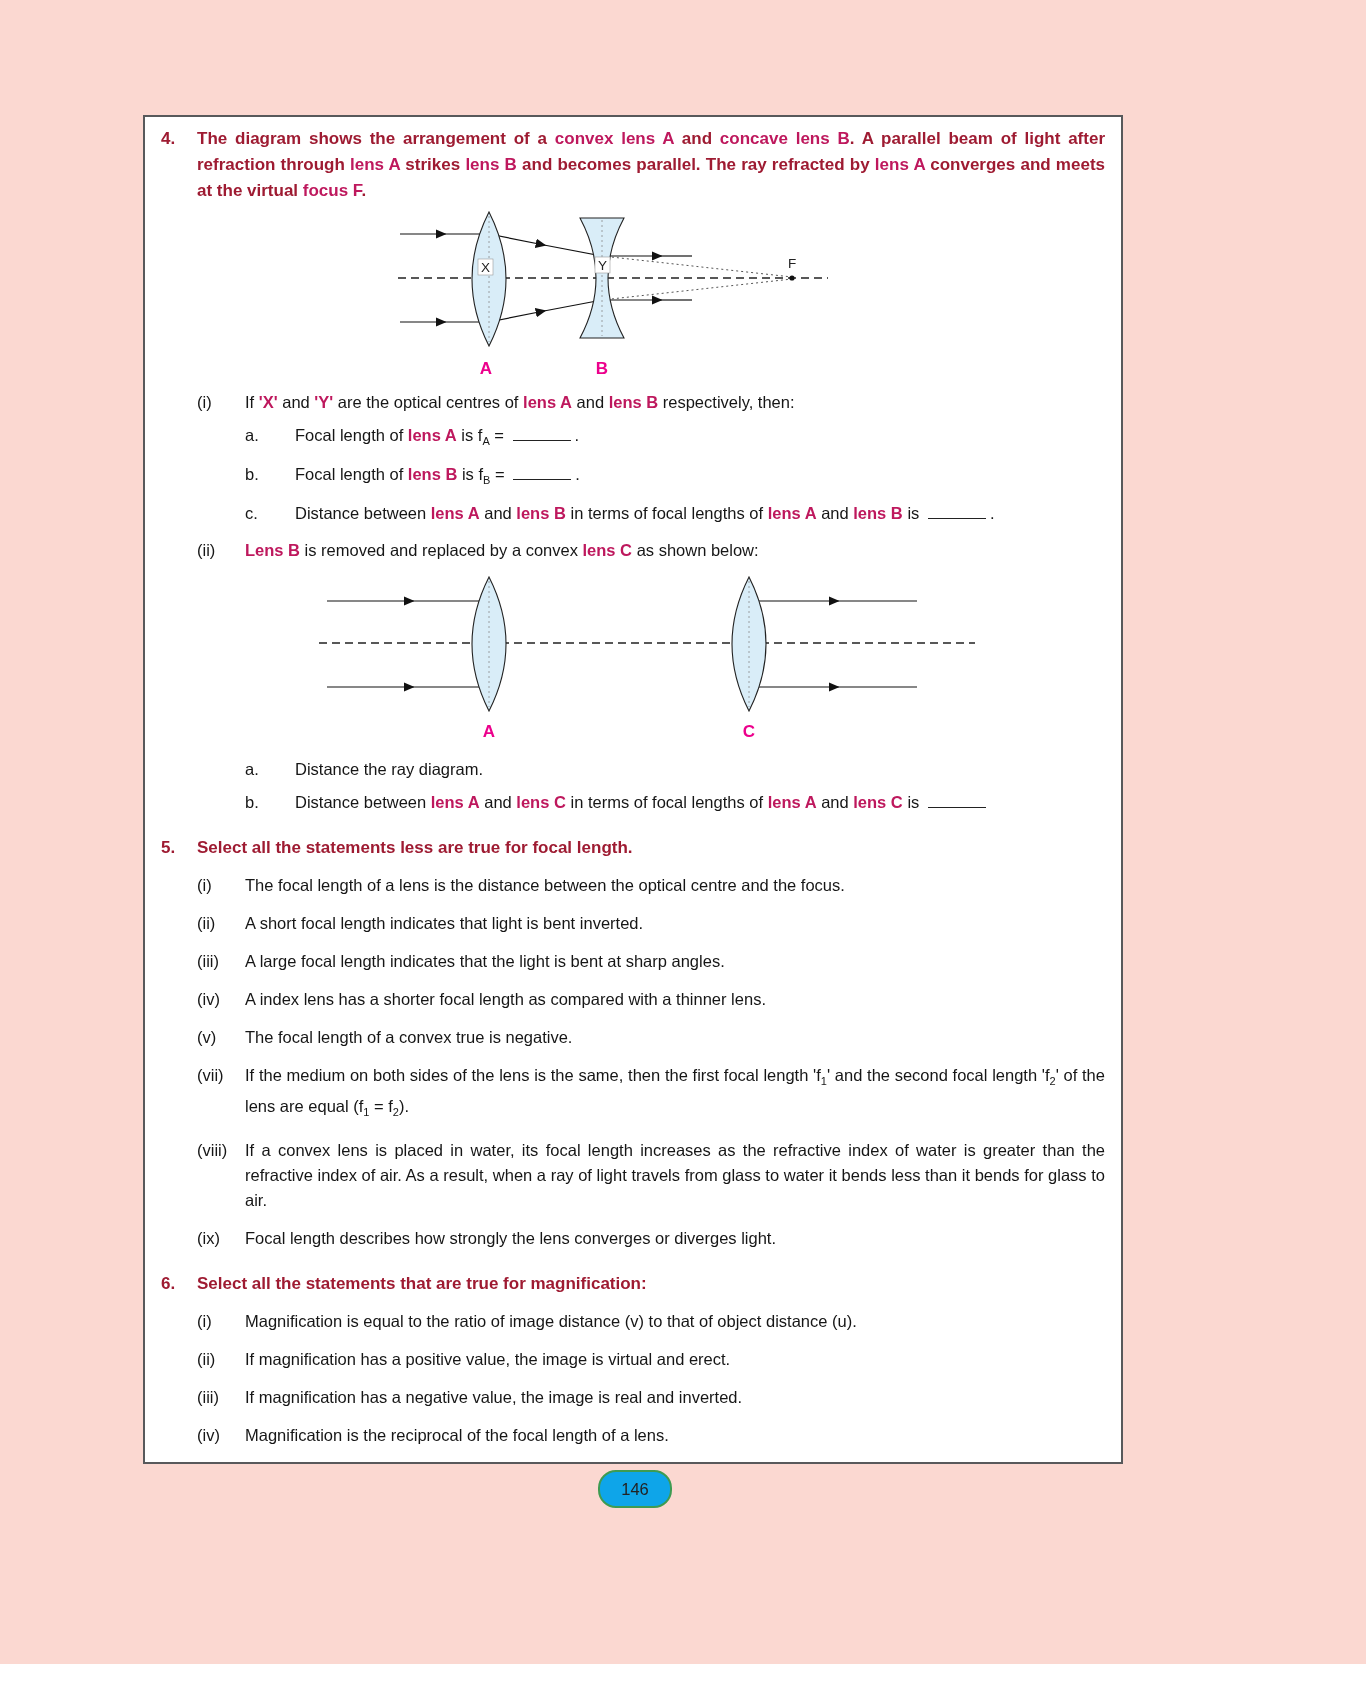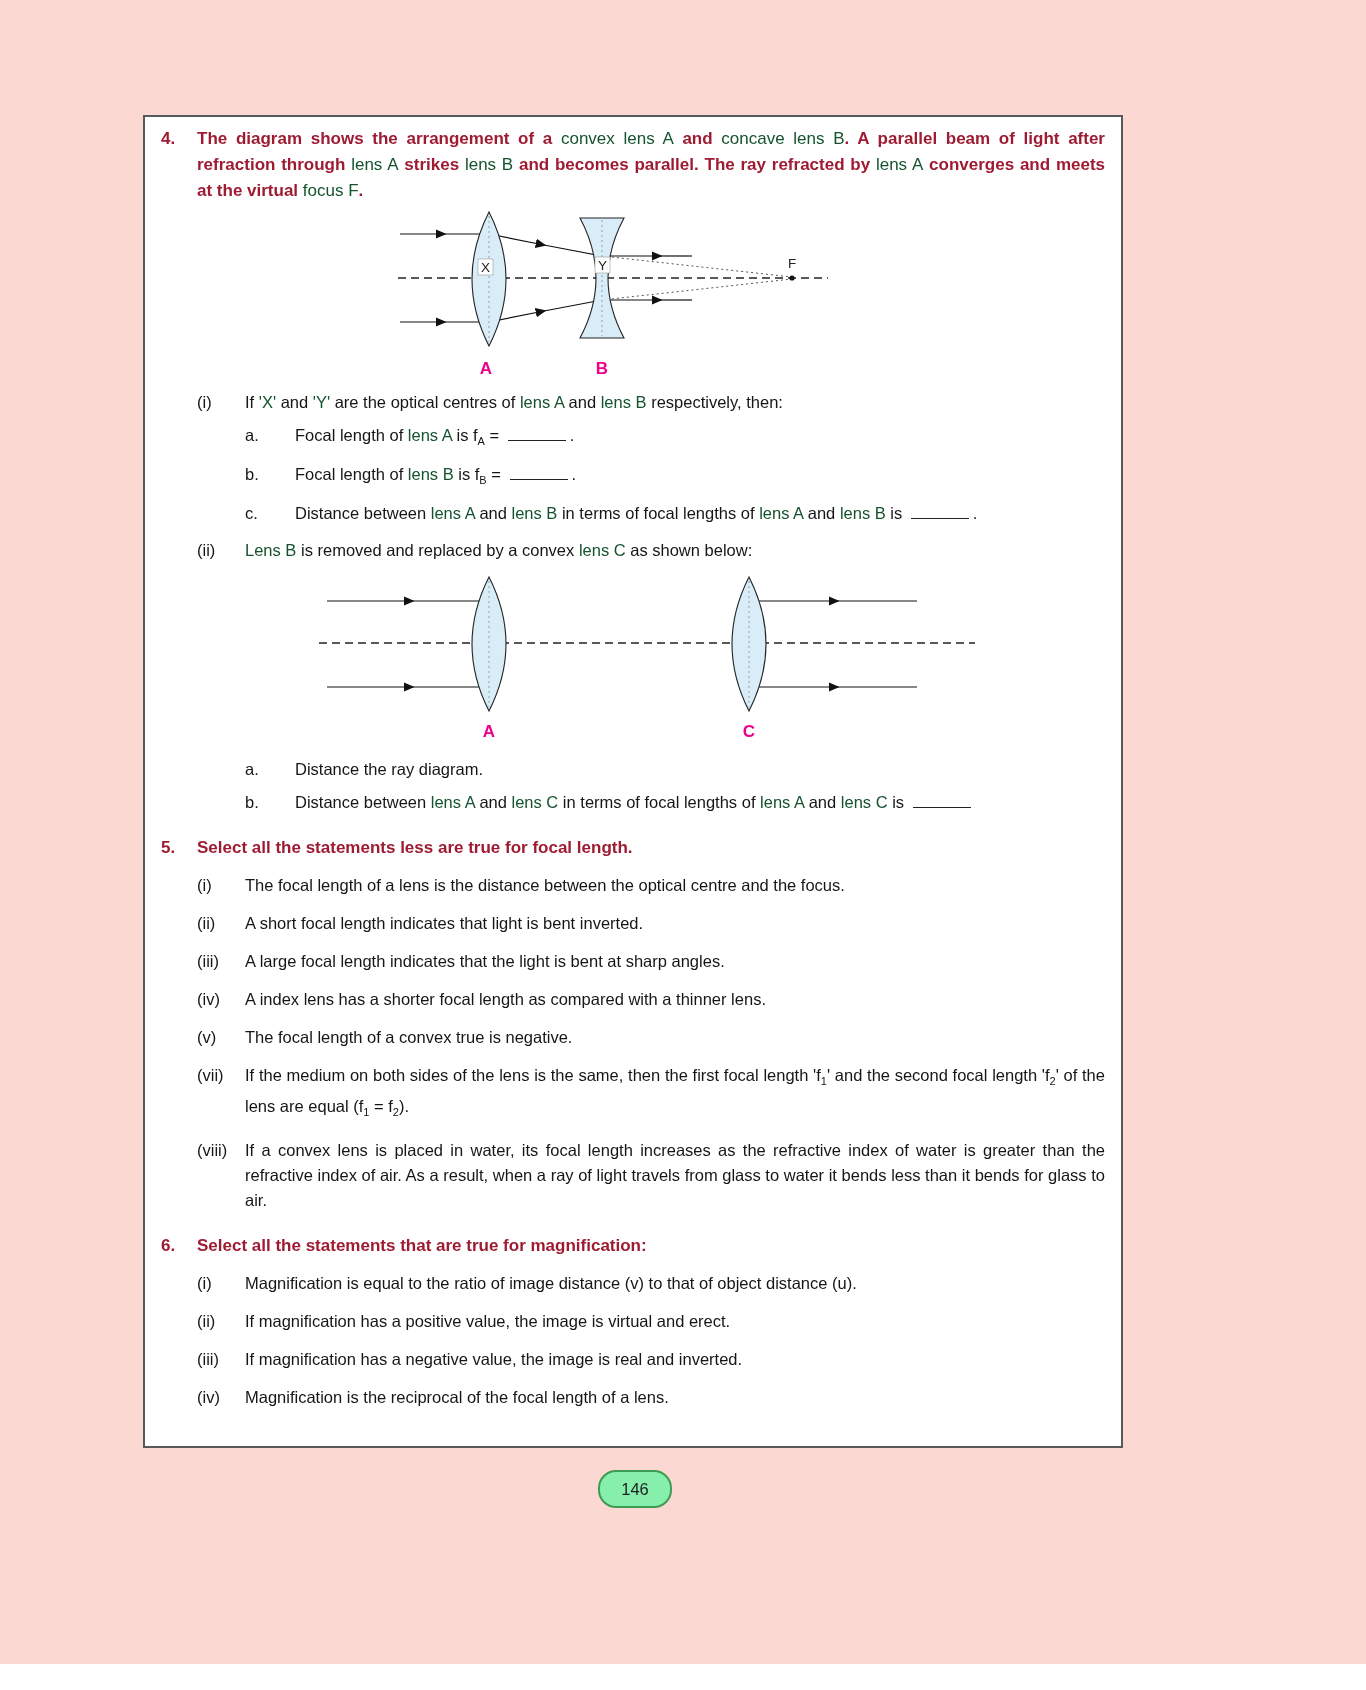--- a/index.html
+++ b/index.html
@@ -25,21 +25,21 @@
 
   .item { display: flex; font-size: 16.5px; line-height: 25px; color: #161616; }
   .item .ilabel { flex: none; }
   .lvl1 { margin-left: 36px; }
   .lvl1 .ilabel { width: 48px; }
   .lvl2 { margin-left: 84px; }
   .lvl2 .ilabel { width: 50px; }
   .itext { flex: 1; text-align: justify; }
 
   .seg-n { }
-  .seg-m { color: #14532d; font-weight: 400; }
+  .seg-m { color: #be185d; font-weight: 700; }
   .seg-sub { font-size: 11px; vertical-align: -4px; }
   .seg-blank { display: inline-block; width: 60px; height: 0.85em;
                border-bottom: 1.4px solid #222; margin: 0 4px; }
 
   .mt6 { margin-top: 6px; } .mt8 { margin-top: 8px; }
   .mt12 { margin-top: 12px; } .mt13 { margin-top: 13px; } .mt20 { margin-top: 20px; }
 
   .diagram1-wrap { margin: 4px 0 6px 231px; }
   .diagram2-wrap { margin: 8px 0 10px 156px; }
 
@@ -47,21 +47,21 @@
   svg .axis { stroke: #222; stroke-width: 1.3; stroke-dasharray: 8 5; fill: none; }
   svg .dotted { stroke: #555; stroke-width: 1; stroke-dasharray: 2 3; fill: none; }
   svg .centerline { stroke: #8a8a8a; stroke-width: 0.8; stroke-dasharray: 2 3; }
   svg .lens { fill: #d9edf8; stroke: #222; stroke-width: 1.1; }
   svg .dlabel { font-family: "Liberation Sans", sans-serif; font-size: 13.5px; fill: #222; text-anchor: middle; }
   svg .lens-label { font-family: "Liberation Sans", sans-serif; font-size: 17px; font-weight: 700; fill: #ec008c; text-anchor: middle; }
   svg .labelbox { fill: #ffffff; stroke: #999; stroke-width: 0.6; }
 
   .page-pill {
     position: absolute; left: 598px; top: 1470px; width: 70px; height: 34px;
-    background: #86efac; border: 2px solid #3e9b52; border-radius: 18px;
+    background: #0ea5e9; border: 2px solid #3e9b52; border-radius: 18px;
     display: flex; align-items: center; justify-content: center;
     font-size: 16.5px; color: #222;
   }
 </style>
 </head>
 <body>
 
 <div class="content-box">
 
   <div class="qhead">
@@ -203,20 +203,24 @@
     <div class="itext"><span class="seg-n">The focal length of a convex true is negative.</span></div>
   </div>
   <div class="item lvl1 mt13">
     <span class="ilabel">(vii)</span>
     <div class="itext"><span class="seg-n">If the medium on both sides of the lens is the same, then the first focal length 'f</span><span class="seg-sub">1</span><span class="seg-n">' and the second focal length 'f</span><span class="seg-sub">2</span><span class="seg-n">' of the lens are equal (f</span><span class="seg-sub">1</span><span class="seg-n"> = f</span><span class="seg-sub">2</span><span class="seg-n">).</span></div>
   </div>
   <div class="item lvl1 mt13">
     <span class="ilabel">(viii)</span>
     <div class="itext"><span class="seg-n">If a convex lens is placed in water, its focal length increases as the refractive index of water is greater than the refractive index of air. As a result, when a ray of light travels from glass to water it bends less than it bends for glass to air.</span></div>
   </div>
+  <div class="item lvl1 mt13">
+    <span class="ilabel">(ix)</span>
+    <div class="itext"><span class="seg-n">Focal length describes how strongly the lens converges or diverges light.</span></div>
+  </div>
 
   <div class="qhead mt20">
     <span class="qnum">6.</span>
     <div class="qtitle">Select all the statements that are true for magnification:</div>
   </div>
 
   <div class="item lvl1 mt12">
     <span class="ilabel">(i)</span>
     <div class="itext"><span class="seg-n">Magnification is equal to the ratio of image distance (v) to that of object distance (u).</span></div>
   </div>

